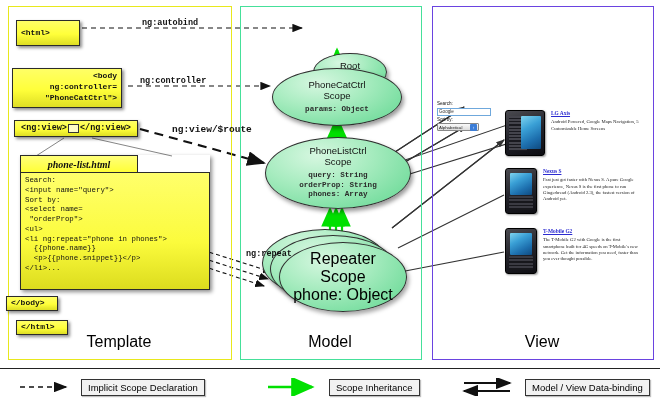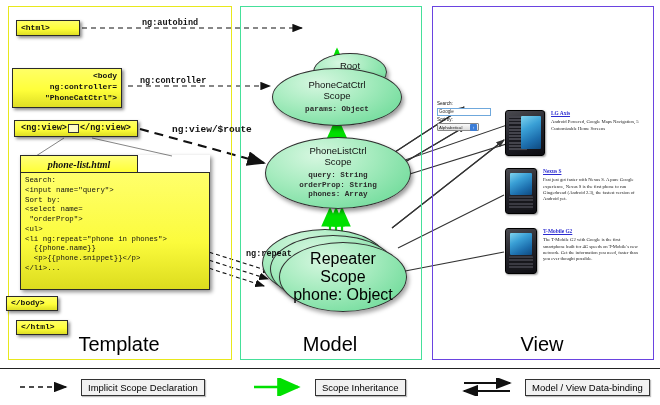--- a/index.html
+++ b/index.html
@@ -3,39 +3,39 @@
 <meta charset="utf-8">
 <style>
   html,body{margin:0;padding:0;background:#ffffff;}
   body{width:660px;height:405px;position:relative;overflow:hidden;
        font-family:"Liberation Sans",sans-serif;}
 
   #stage{position:absolute;left:0;top:0;width:660px;height:405px;}
 
   
   .panel{position:absolute;border:1.5px solid #000;background:transparent;}
-  .panel-label{position:absolute;text-align:center;font-size:20px;color:#000;
+  .panel-label{position:absolute;text-align:center;font-size:16px;color:#000;
                font-family:"Liberation Sans",sans-serif;}
 
   #panel-template{left:8px;  top:6px;  width:222px; height:352px; border-color:#e8e81c;}
   #panel-model{   left:240px;top:6px;  width:180px; height:352px; border-color:#45e09a;}
   #panel-view{    left:432px;top:6px;  width:220px; height:352px; border-color:#6a43e0;}
 
   #label-template{left:8px;  top:333px;width:222px;}
   #label-model{   left:240px;top:333px;width:180px;}
   #label-view{    left:432px;top:333px;width:220px;}
 
   
   .ybox{position:absolute;background:linear-gradient(180deg,#ffff66 0%,#ffff3a 55%,#dede24 100%);
         border:1.2px solid #2b2b2b;box-shadow:2px 2px 3px rgba(0,0,0,.45);
         font-family:"Liberation Mono",monospace;font-weight:bold;font-size:8px;
         color:#111;line-height:1.35;padding:2px 4px;box-sizing:border-box;
         white-space:pre;}
 
-  #box-html{left:16px;top:20px;width:64px;height:16px;display:flex;align-items:center;}
+  #box-html{left:16px;top:20px;width:64px;height:26px;display:flex;align-items:center;}
   #box-body{left:12px;top:68px;width:110px;height:40px;text-align:right;}
   #box-ngview{left:14px;top:120px;width:124px;height:17px;display:flex;align-items:center;
               justify-content:center;font-size:8.5px;}
   #box-ngview .ph{display:inline-block;width:9px;height:7px;border:1.2px solid #333;
                   background:#fffdc8;margin:0 1px;vertical-align:middle;}
   #box-bodyclose{left:6px;top:296px;width:52px;height:15px;display:flex;align-items:center;}
   #box-htmlclose{left:16px;top:320px;width:52px;height:15px;display:flex;align-items:center;}
 
   
   #file-card{position:absolute;left:20px;top:155px;width:190px;height:135px;
@@ -118,21 +118,21 @@
           font-size:8.5px;color:#111;background:transparent;white-space:nowrap;}
   #lab-autobind{left:142px;top:18px;}
   #lab-controller{left:140px;top:76px;}
   #lab-route{left:172px;top:124px;font-size:9.5px;}
   #lab-repeat{left:210px;top:249px;margin-left:36px;}
 
   
   #legend{position:absolute;left:0;top:368px;width:660px;height:37px;
           border-top:1.5px solid #222;}
   .leg-item{position:absolute;display:flex;align-items:center;gap:7px;top:9px;}
-  #leg-0{left:18px;} #leg-1{left:252px;} #leg-2{left:462px;}
+  #leg-0{left:18px;} #leg-1{left:266px;} #leg-2{left:462px;}
   .leg-box{border:1.3px solid #333;background:#f2f2f2;padding:2px 6px;
            font-size:9.5px;color:#000;box-shadow:1px 1px 1px rgba(0,0,0,.25);
            font-family:"Liberation Sans",sans-serif;white-space:nowrap;}
   .leg-gfx{width:56px;height:18px;flex:0 0 auto;}
 </style>
 </head>
 <body>
 
 <div id="stage">
 

